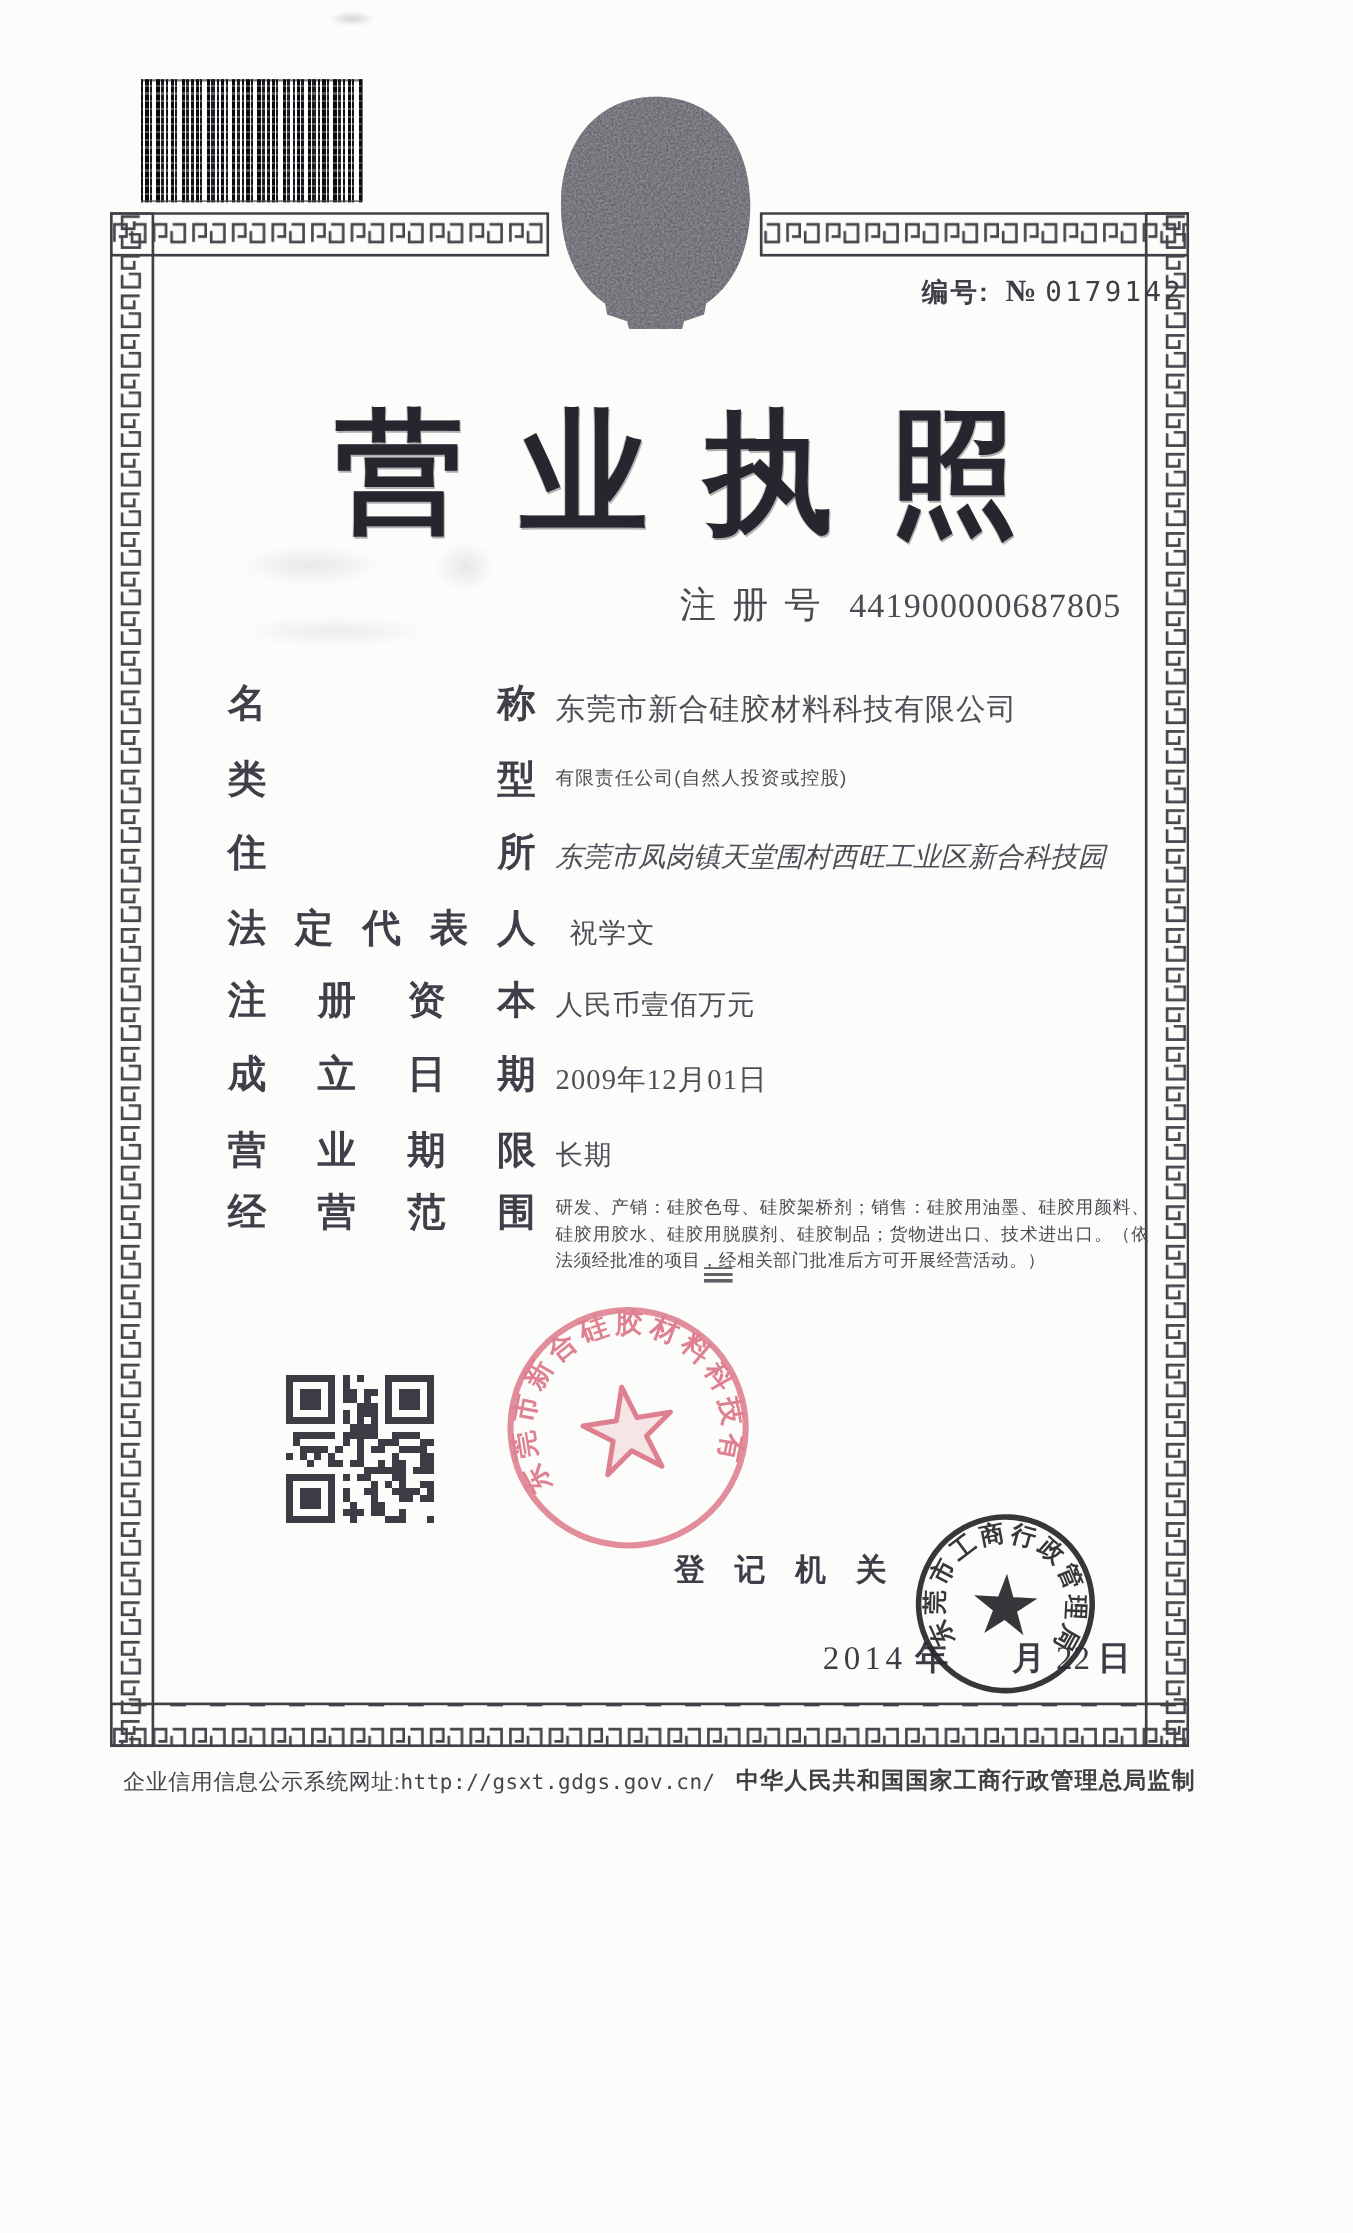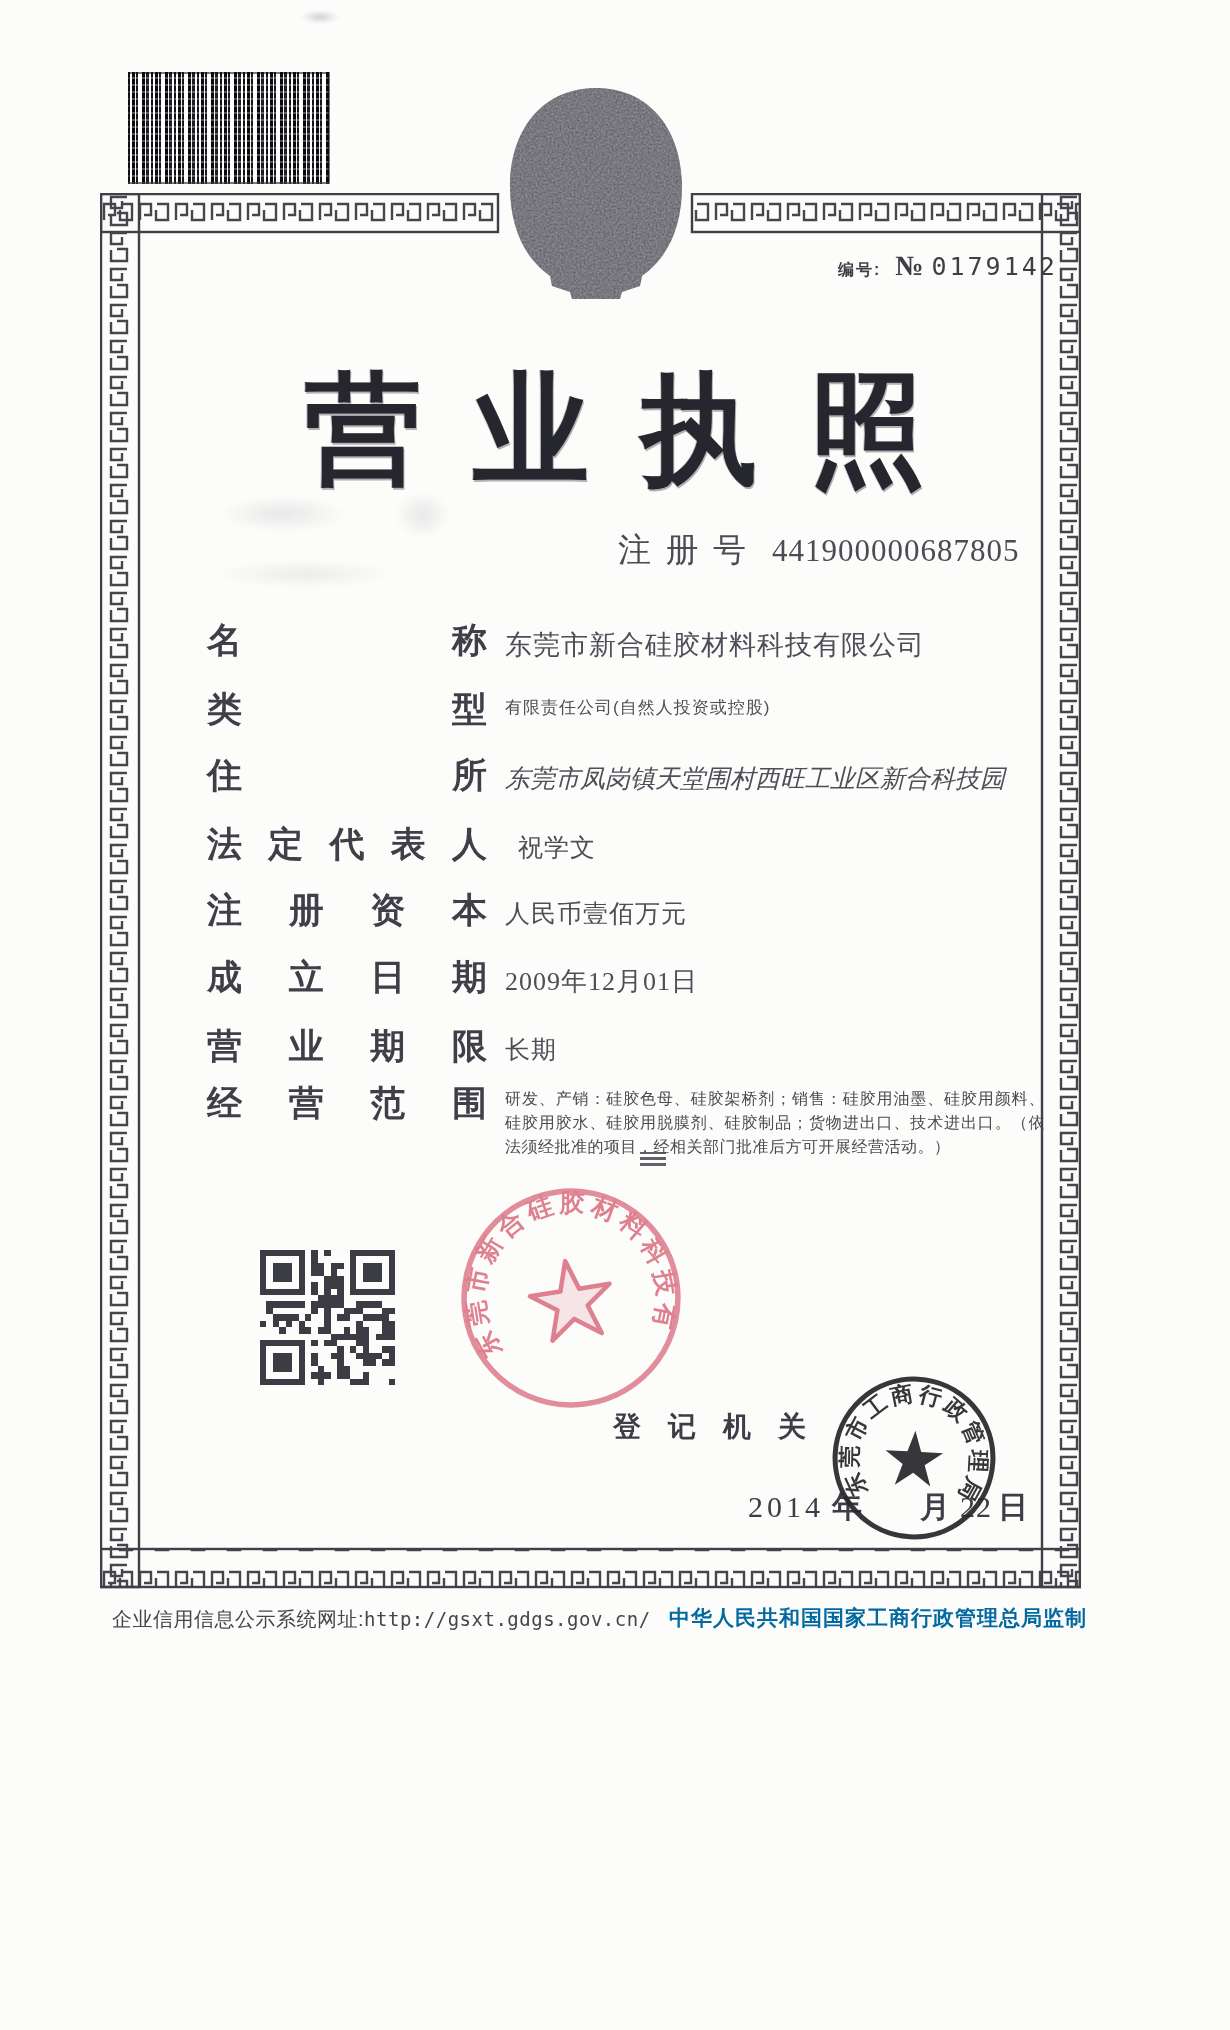--- a/index.html
+++ b/index.html
@@ -27,21 +27,21 @@
   }
 
   
   .emblem{left:502px;top:86px;width:188px;height:216px;}
 
   
   .frame{left:100px;top:193px;}
 
   
   .serial{left:838px;top:250px;white-space:nowrap;color:#3e3e47;}
-  .serial .cjk{font-size:16px;font-weight:600;letter-spacing:2px;}
+  .serial .cjk{font-size:24px;font-weight:600;letter-spacing:2px;}
   .serial .numero{font-family:"Liberation Serif","DejaVu Serif",serif;font-weight:700;font-size:28px;margin:0 8px 0 14px;}
   .serial .digits{font-family:"DejaVu Sans Mono",monospace;font-size:25px;letter-spacing:3px;}
 
   
   .title{
     left:0;top:352px;width:1230px;text-align:center;
     font-size:116px;font-weight:900;color:#26262e;
     letter-spacing:52px;text-indent:52px;
     transform:scaleY(1.04);
     text-shadow:1px 2px 0 rgba(38,38,46,.35), -1px 0 0 rgba(38,38,46,.25);
@@ -86,21 +86,21 @@
   .date-line .u2{margin:0 10px 0 0;font-family:"Liberation Sans",sans-serif;font-weight:600;}
   .date-line .d{letter-spacing:1px;}
   .date-line .u3{margin-left:6px;font-family:"Liberation Sans",sans-serif;font-weight:600;}
 
   
   .black-seal{left:828px;top:1372px;width:172px;height:172px;transform:rotate(3deg);opacity:.92;}
 
   
   .footer-left{left:112px;top:1606px;font-size:20px;color:#45454d;letter-spacing:.5px;}
   .footer-left .url{font-family:"DejaVu Sans Mono",monospace;font-size:19px;}
-  .footer-right{left:645px;top:1604px;width:442px;text-align:right;font-size:21px;font-weight:600;color:#0369a1;letter-spacing:1px;}
+  .footer-right{left:645px;top:1604px;width:442px;text-align:right;font-size:21px;font-weight:600;color:#404040;letter-spacing:1px;}
 
   
   .ghost{background:radial-gradient(closest-side, rgba(90,90,105,.5), rgba(90,90,105,0));filter:blur(2px);opacity:.25;}
   .g1{left:218px;top:496px;width:130px;height:36px;}
   .g2{left:395px;top:492px;width:55px;height:46px;}
   .g3{left:215px;top:560px;width:180px;height:28px;opacity:.2;}
   .g4{left:300px;top:10px;width:40px;height:14px;opacity:.5;filter:blur(1px);}
   .redact{left:640px;top:1152px;width:26px;height:14px;
     background:repeating-linear-gradient(0deg,#3a3a42 0 3px,transparent 3px 6px);opacity:.8;}
 </style>

